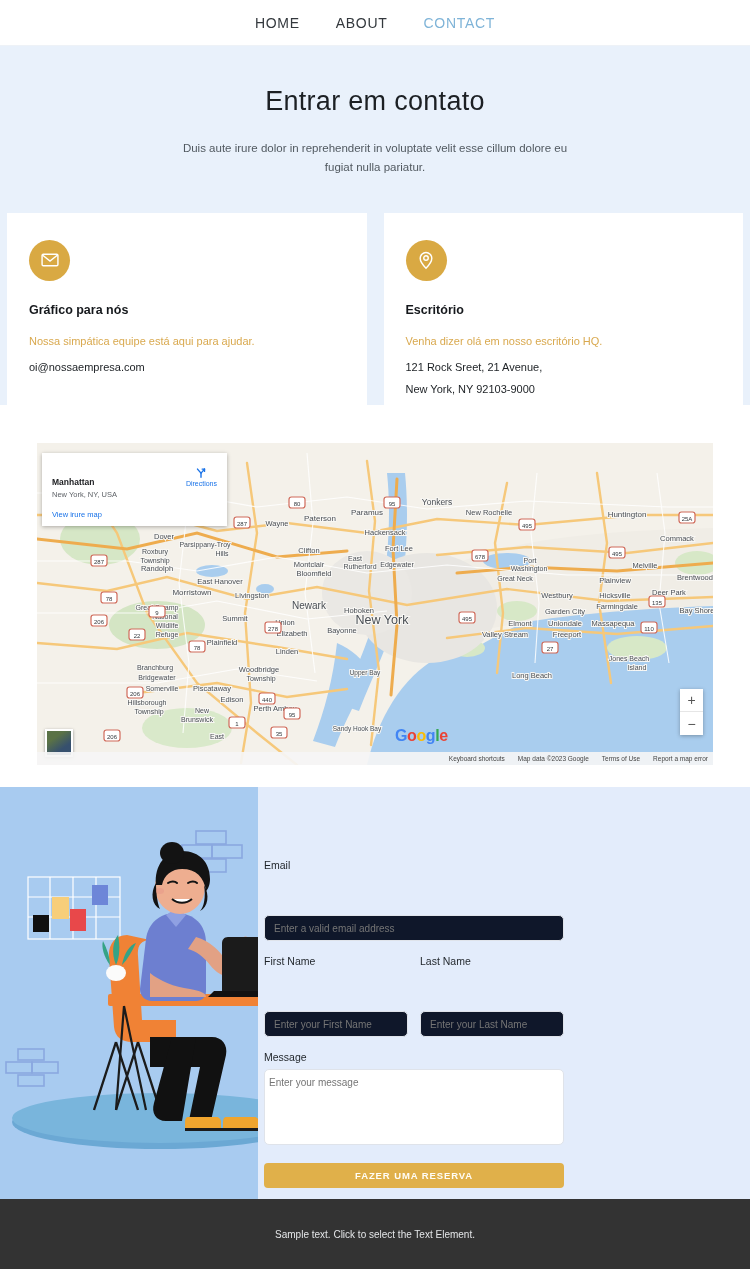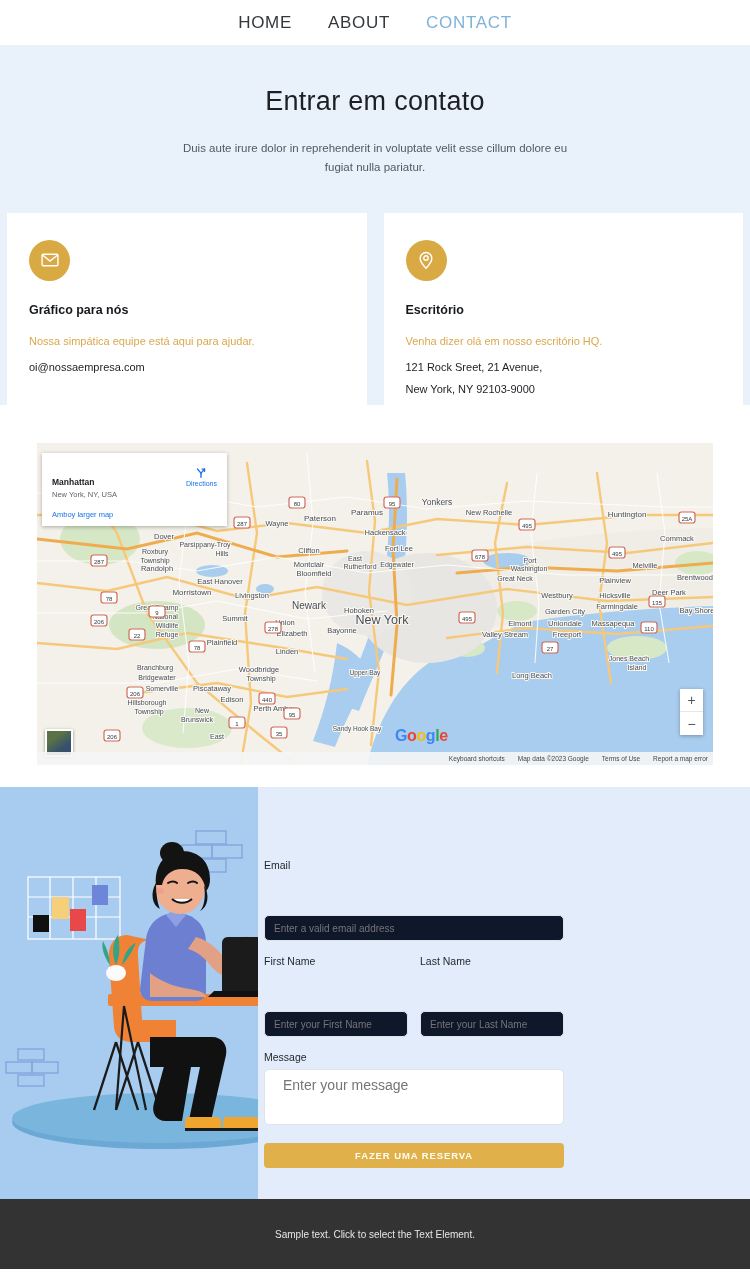--- a/index.html
+++ b/index.html
@@ -12,21 +12,21 @@
   }
 
   
   .navbar {
     height: 46px; background: #ffffff;
     display: flex; align-items: center; justify-content: center;
     gap: 36px;
     border-bottom: 1px solid #eef2f7;
   }
   .nav-link {
-    font-size: 17px; letter-spacing: .7px; color: #33383d;
+    font-size: 14px; letter-spacing: .7px; color: #33383d;
     text-decoration: none; cursor: pointer;
   }
   .nav-link.active { color: #7fb4d8; }
 
   
   .hero {
     background: #e9f1fb; padding: 40px 0 30px;
     height: 359px;
   }
   .hero-title {
@@ -139,22 +139,22 @@
     display: block;
   }
   .f-input {
     width: 100%; height: 26px; border: 1px solid #dfe3ea; border-radius: 5px;
     background: #0f172a; font-size: 10px; color: #9aa0a8; padding: 0 9px;
     font-family: "Liberation Sans", sans-serif; outline: none; margin-top: 38px;
   }
   .f-row { display: flex; gap: 12px; margin-top: 14px; }
   .f-col { flex: 1; }
   .f-textarea {
-    width: 100%; height: 56px; border: 1px solid #dfe3ea; border-radius: 5px;
-    background: #fff; font-size: 14px; color: #9aa0a8; padding: 7px 18px;
+    width: 100%; height: 76px; border: 1px solid #dfe3ea; border-radius: 5px;
+    background: #fff; font-size: 10px; color: #9aa0a8; padding: 7px 4px;
     font-family: "Liberation Sans", sans-serif; outline: none; resize: none;
   }
   .f-btn {
     width: 100%; height: 25px; margin-top: 14px; border: none; border-radius: 4px;
     background: #e0b04a; color: #fffdf5; font-size: 9.5px; font-weight: bold;
     letter-spacing: .9px; cursor: pointer;
     font-family: "Liberation Sans", sans-serif;
   }
   .credit {
     text-align: right; font-size: 9px; color: #2b3036; margin-top: 35px;
@@ -451,21 +451,21 @@
           <g>
             <rect x="192" y="274" width="16" height="11" rx="2.5" fill="#ffffff" stroke="#d06a5a" stroke-width="1.2"></rect>
             <text x="200" y="282.5" font-size="6" font-family="&quot;Liberation Sans&quot;, sans-serif" fill="#33383d" text-anchor="middle">1</text>
           </g>
         </g>
     </svg>
 
     <div class="map-card">
       <div class="mc-name">Manhattan</div>
       <div class="mc-addr">New York, NY, USA</div>
-      <div class="mc-larger">Amboy larger map</div>
+      <div class="mc-larger">View irure map</div>
       <div class="mc-dir">
         <svg width="14" height="14" viewBox="0 0 24 24" fill="none" stroke="#1a73e8" stroke-width="2.4" stroke-linecap="round">
           <path d="M12 21v-7l6-7"></path>
             <path d="M12 14 6 7"></path>
             <path d="M18 7h-4"></path>
             <path d="M18 7v4"></path>
         </svg>
         <div>Directions</div>
       </div>
     </div>

